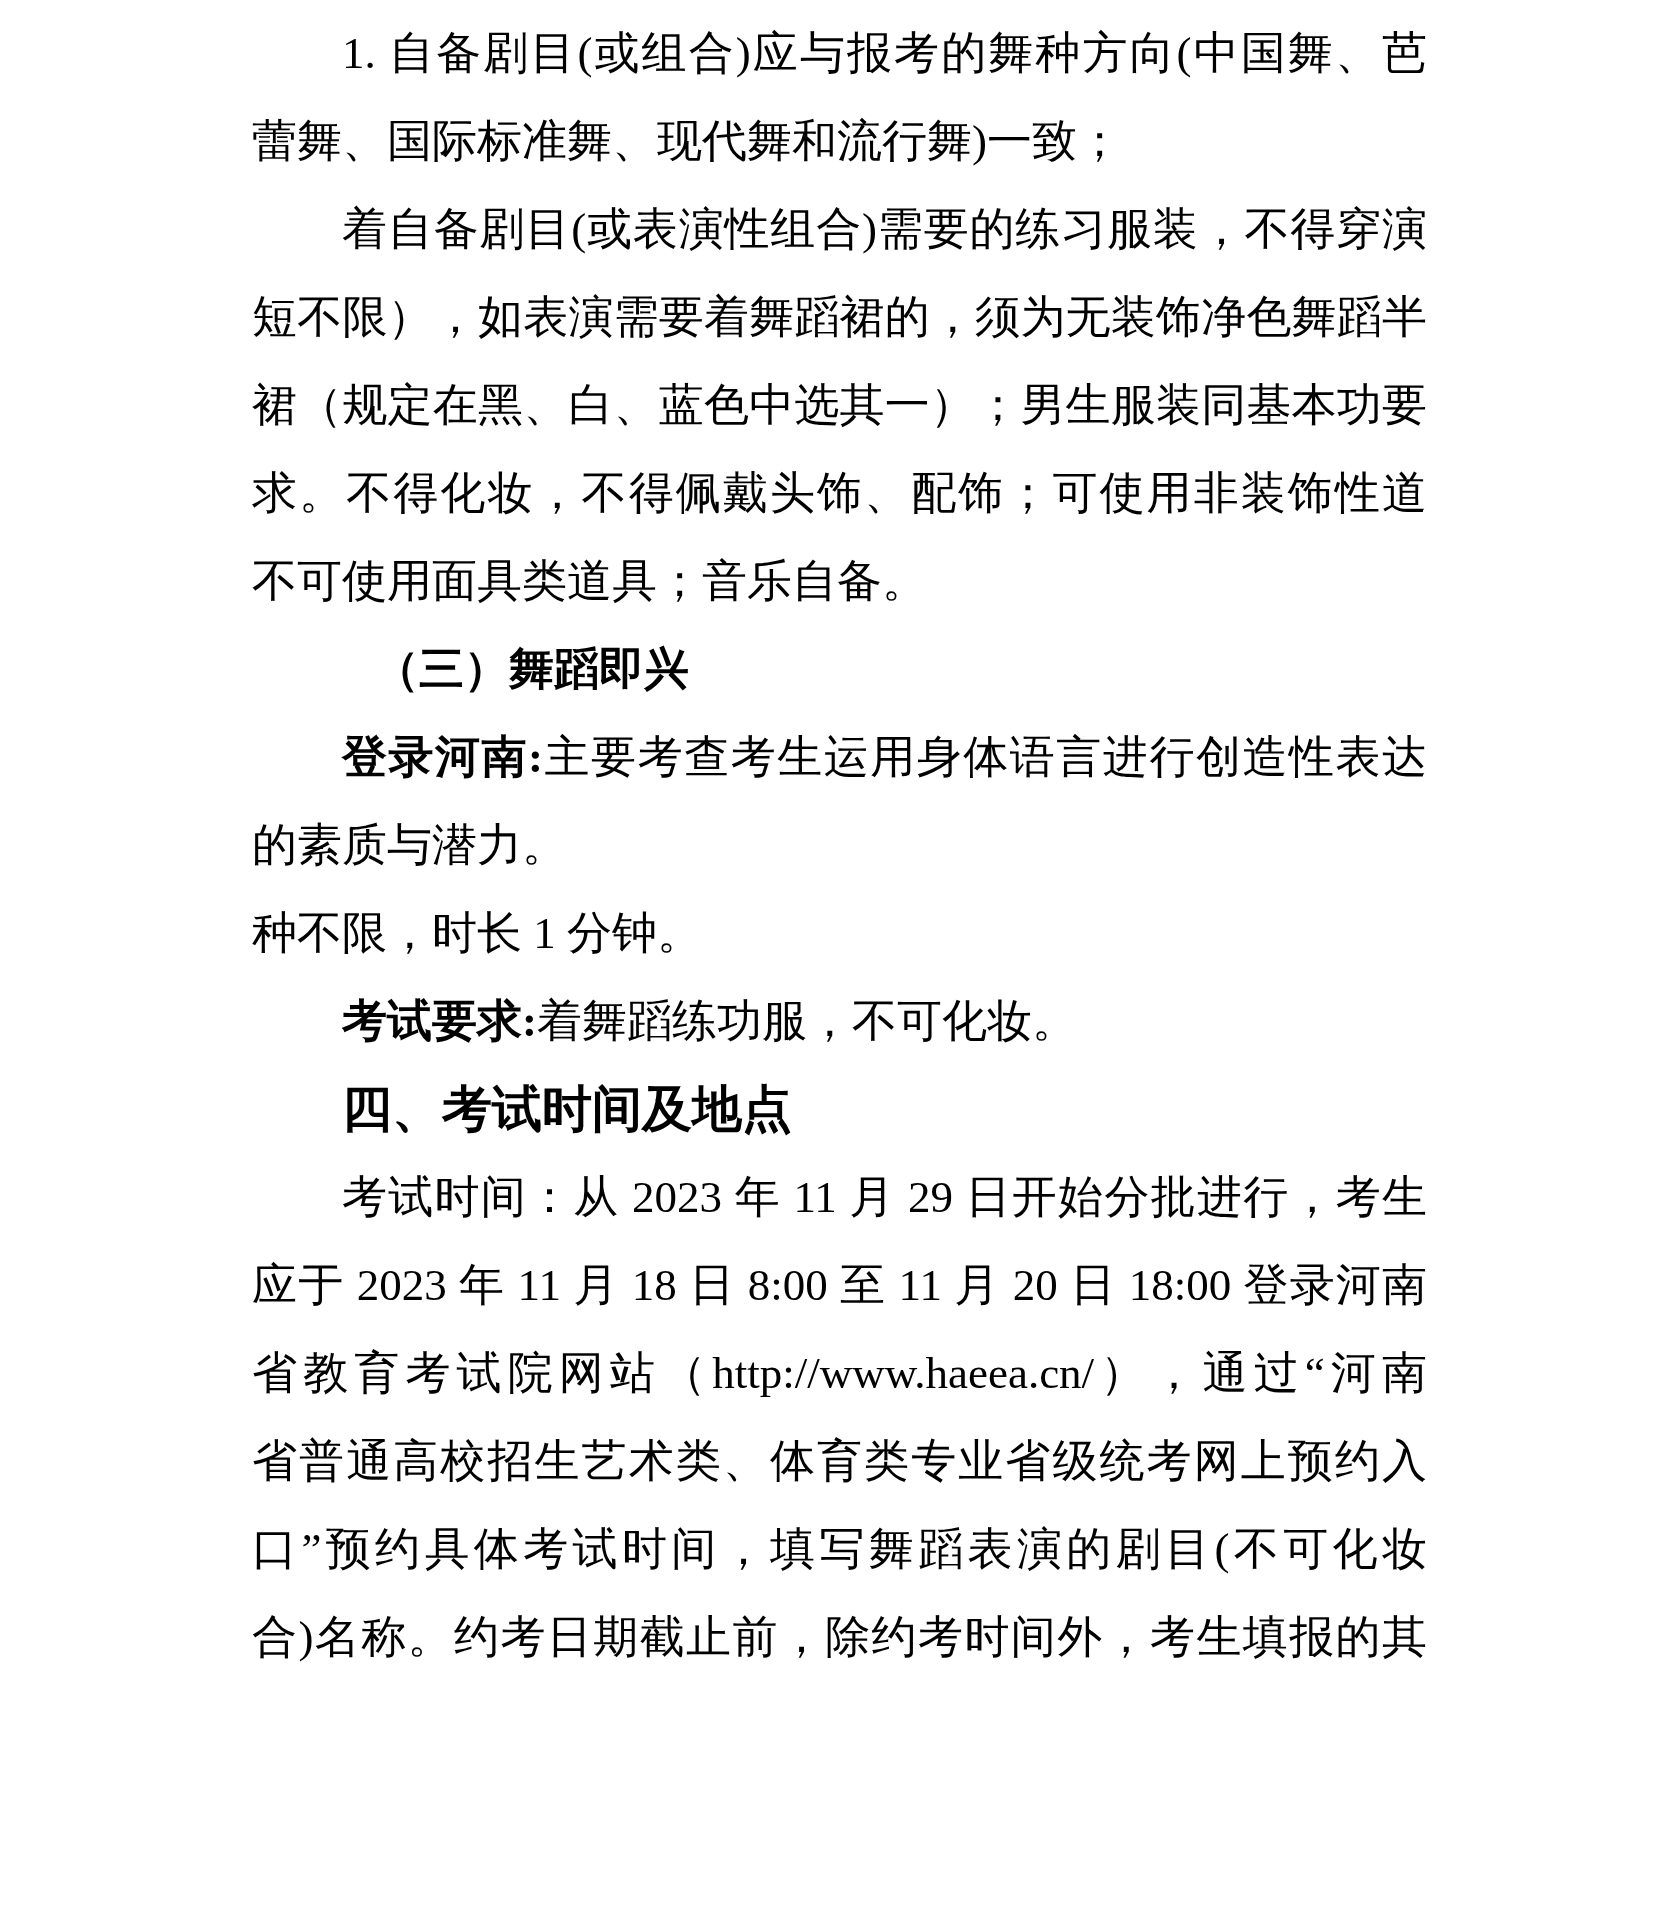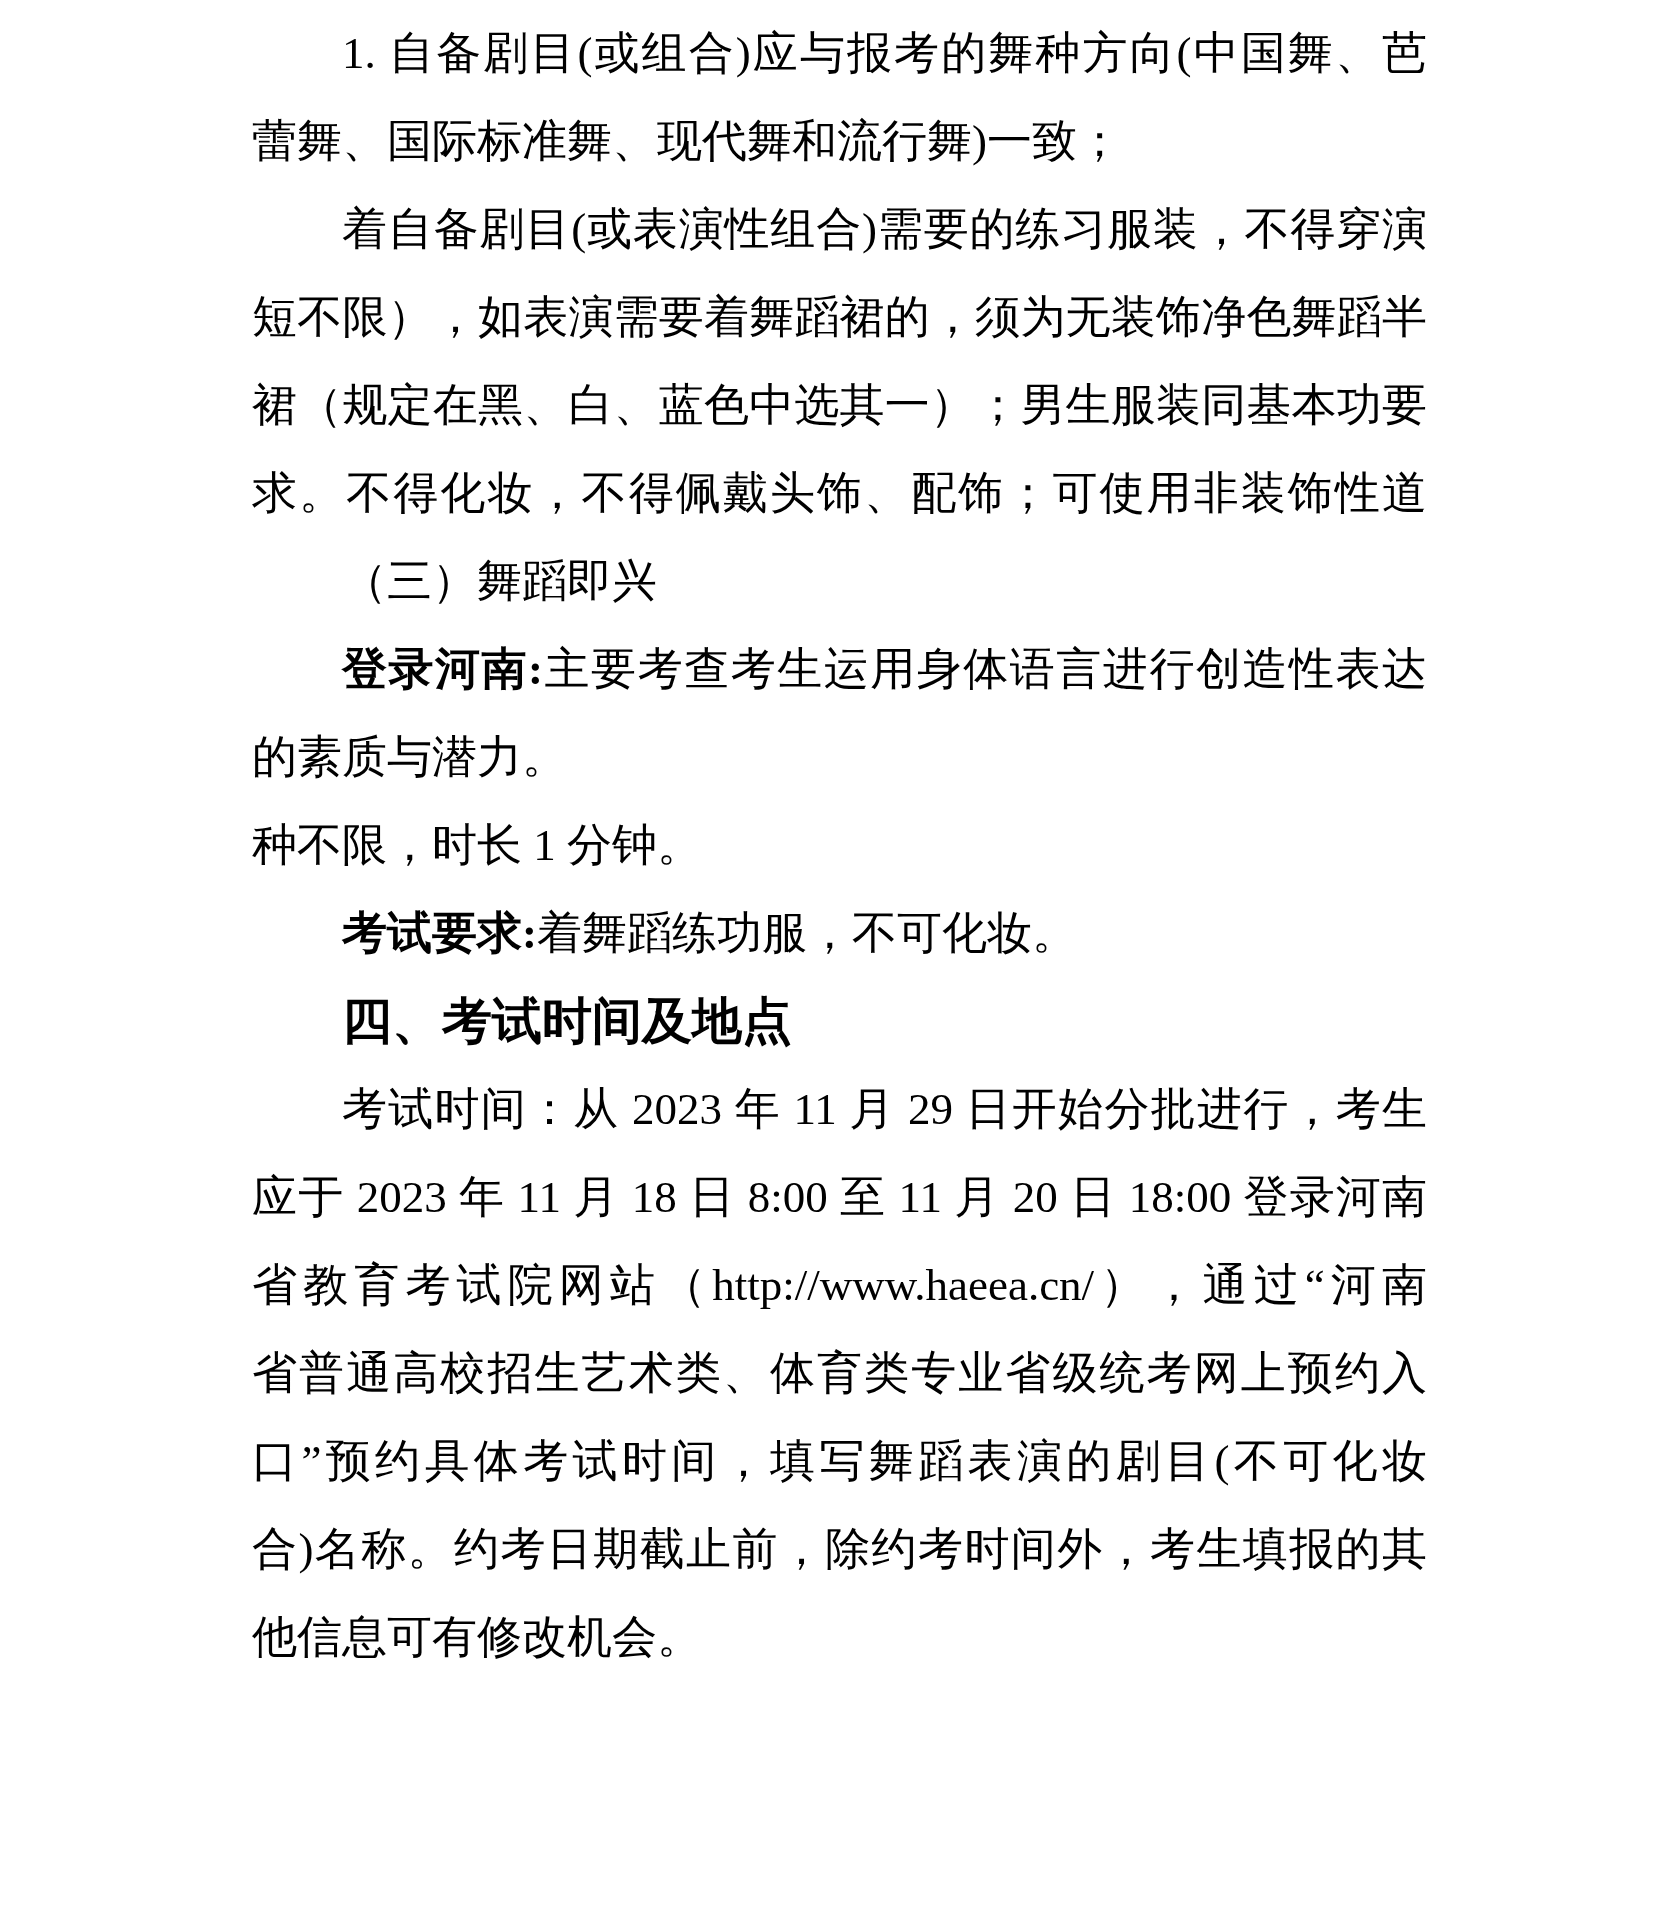--- a/index.html
+++ b/index.html
@@ -28,21 +28,21 @@
     white-space: normal;
     letter-spacing: 0;
   }
   
   .line.fill { text-align-last: justify; }
   .line.indent { text-indent: 90px; }
   .seg { font-weight: normal; }
   .seg.b { font-weight: 700; }
   
   .h-kai .line { font-weight: 700; }
-  .h-kai .seg { font-weight: 400; }
+  .h-kai .seg { font-weight: 700; margin-left: 32px; }
   
   .h-hei .line {
     font-family: "Liberation Sans", "DejaVu Sans", sans-serif;
     font-weight: 700;
     font-size: 50px;
   }
   .h-hei .seg { font-weight: 700; }
 </style>
 </head>
 <body>
@@ -51,20 +51,21 @@
   <div>
       <div class="para">
         <div class="line indent fill"><span class="seg">1. 自备剧目(或组合)应与报考的舞种方向(中国舞、芭</span></div>
         <div class="line"><span class="seg">蕾舞、国际标准舞、现代舞和流行舞)一致；</span></div>
       </div>
       <div class="para">
         <div class="line indent fill"><span class="seg">着自备剧目(或表演性组合)需要的练习服装，不得穿演</span></div>
         <div class="line fill"><span class="seg">短不限），如表演需要着舞蹈裙的，须为无装饰净色舞蹈半</span></div>
         <div class="line fill"><span class="seg">裙（规定在黑、白、蓝色中选其一）；男生服装同基本功要</span></div>
         <div class="line fill"><span class="seg">求。不得化妆，不得佩戴头饰、配饰；可使用非装饰性道具，</span></div>
+        <div class="line"><span class="seg">不可使用面具类道具；音乐自备。</span></div>
       </div>
       <div class="para h-kai">
         <div class="line indent"><span class="seg b">（三）舞蹈即兴</span></div>
       </div>
       <div class="para">
         <div class="line indent fill"><span class="seg b">登录河南:</span><span class="seg">主要考查考生运用身体语言进行创造性表达</span></div>
         <div class="line"><span class="seg">的素质与潜力。</span></div>
       </div>
       <div class="para">
         <div class="line"><span class="seg">种不限，时长 1 分钟。</span></div>

